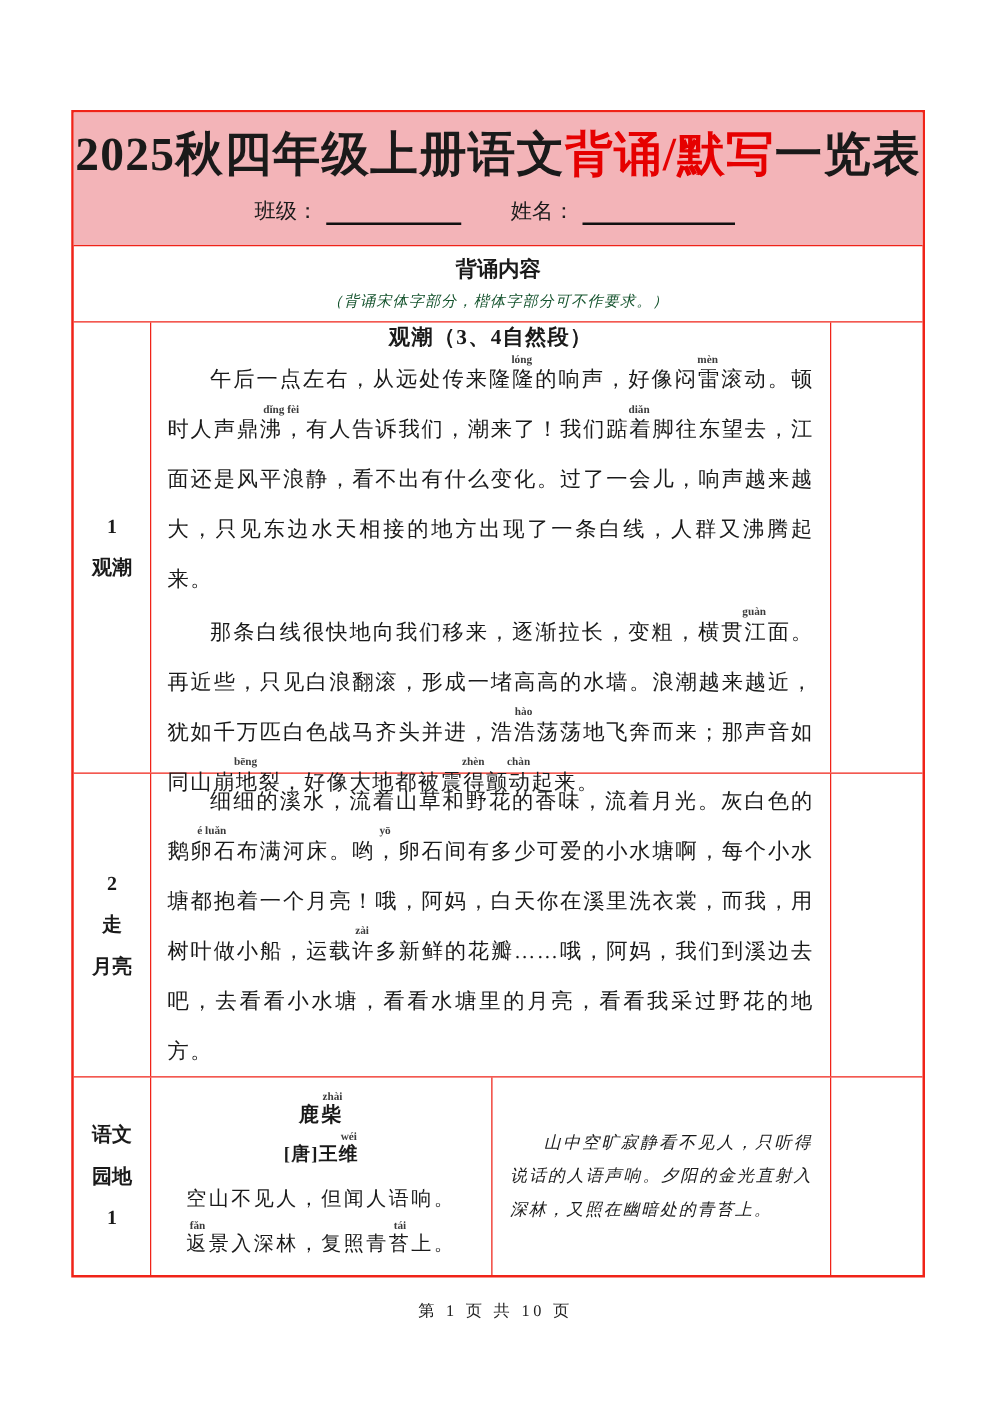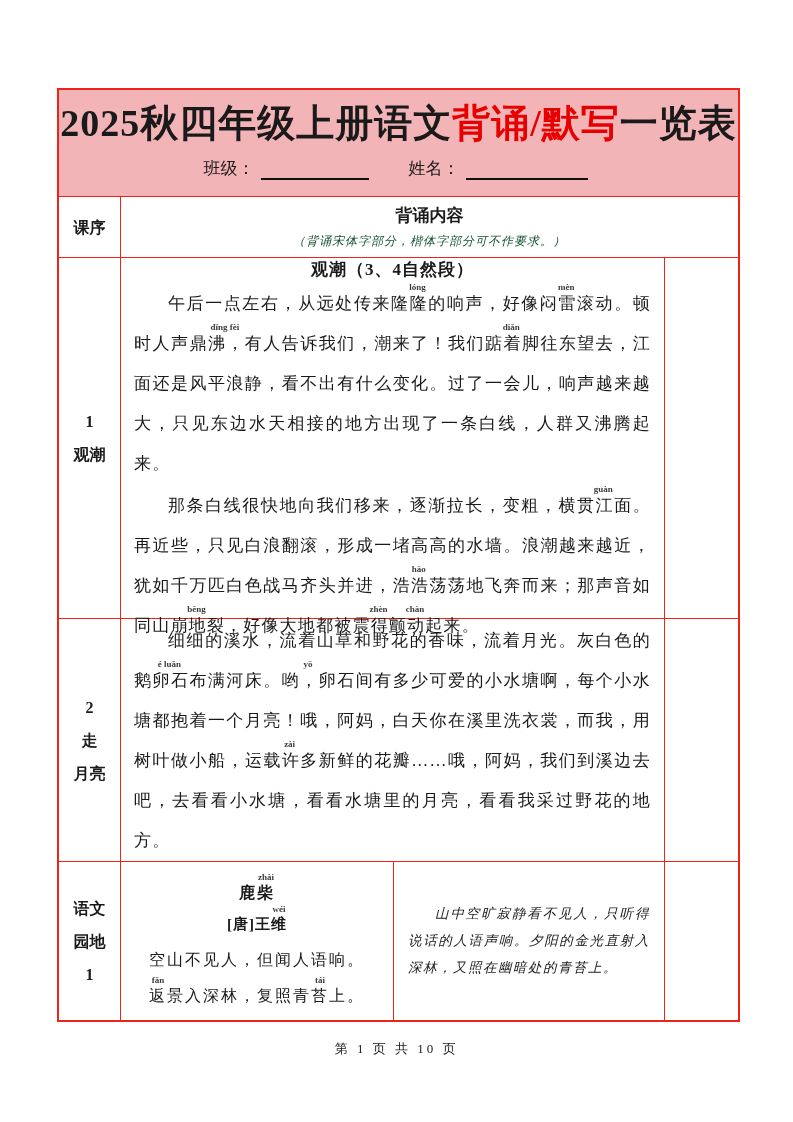--- a/index.html
+++ b/index.html
@@ -94,21 +94,20 @@
       </div>
       <div class="subline">
         <span>班级：</span>
         <span class="blank b1"></span>
         <span>姓名：</span>
         <span class="blank b2"></span>
       </div>
     </div>
 
     <div class="row thead">
-      <div class="c1">课序</div>
       <div class="c2">
         <div class="thead-title">背诵内容</div>
         <div class="thead-note">（背诵宋体字部分，楷体字部分可不作要求。）</div>
       </div>
     </div>
 
     <div class="row r1">
       <div class="c1">
         <div>1</div>
         <div>观潮</div>

